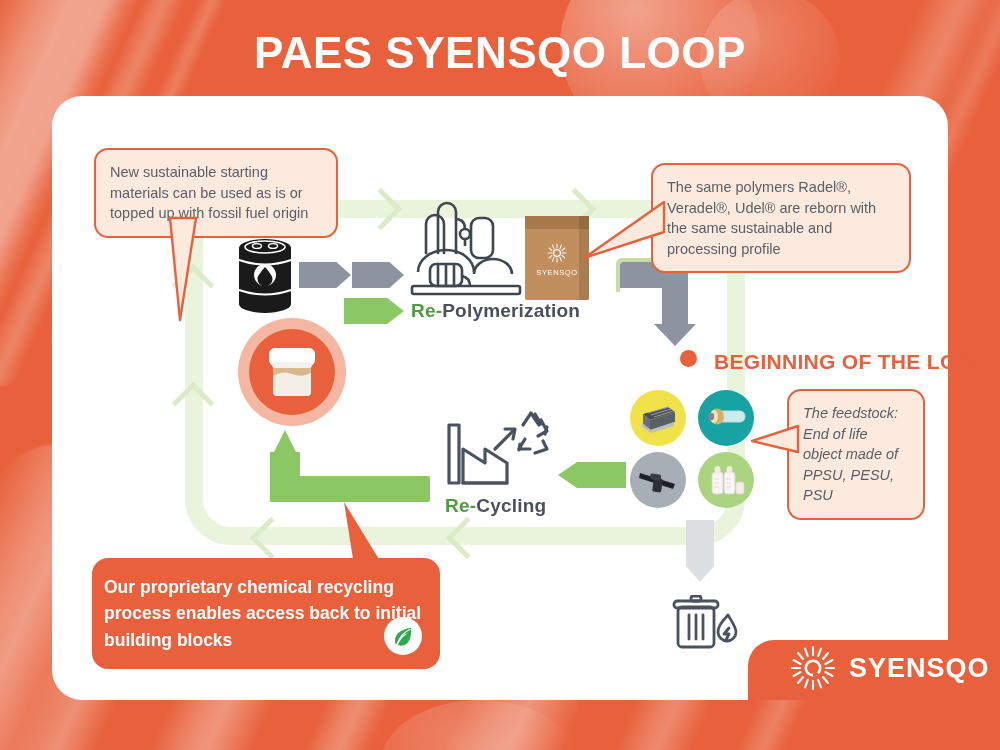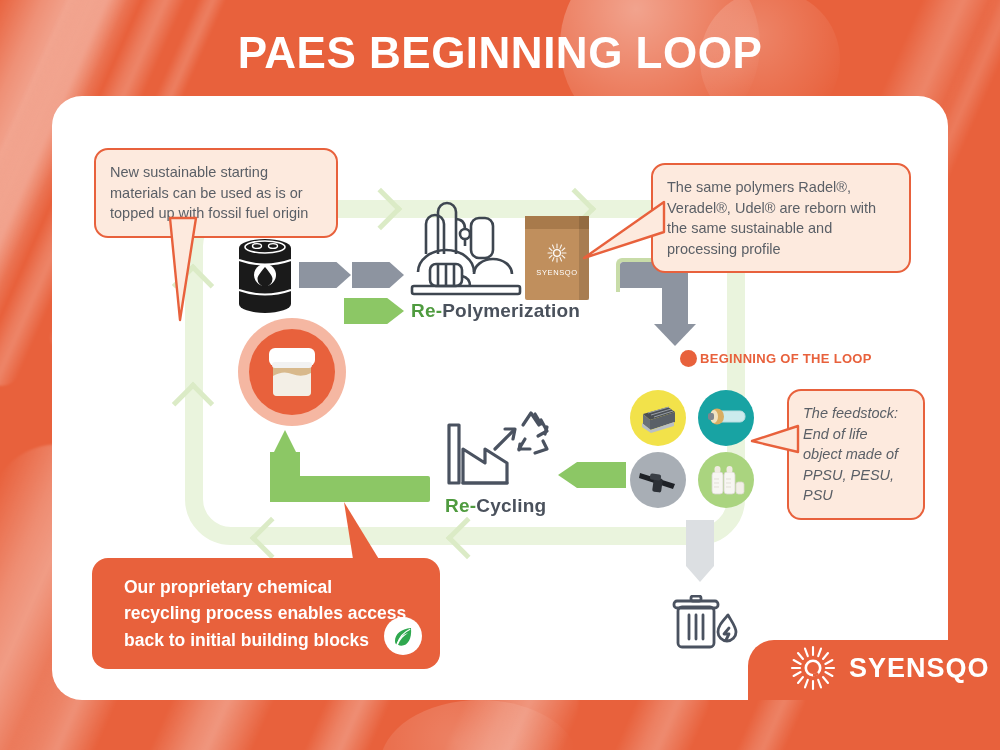--- a/index.html
+++ b/index.html
@@ -109,36 +109,36 @@
     line-height: 1.42;
   }
   .bubble.solid {
     background: #e8613c;
     border: none;
     color: #ffffff;
     font-weight: 700;
     font-size: 17.5px;
     line-height: 1.5;
     border-radius: 16px;
-    padding: 16px 32px;
+    padding: 16px 12px;
   }
 
   
   .stage-label {
     position: absolute;
     font-size: 19px; font-weight: 700; letter-spacing: .2px;
     color: #4a515c;
     white-space: nowrap;
   }
   .stage-label .re { color: #4f9b3f; }
 
   .loop-start {
     position: absolute; left: 680px; top: 350px;
-    display: flex; align-items: center; gap: 3px;
-    color: #e8613c; font-weight: 700; font-size: 13px;
+    display: flex; align-items: flex-start; gap: 17px;
+    color: #e8613c; font-weight: 700; font-size: 21px;
     letter-spacing: .3px; white-space: nowrap;
   }
   .loop-dot {
     width: 17px; height: 17px; border-radius: 50%;
     background: #e8613c; flex: 0 0 auto;
   }
 
   
   .prod {
     position: absolute; width: 56px; height: 56px;
@@ -195,21 +195,21 @@
     <div class="streak s9"></div>
       <div class="streak s10"></div>
     <div class="streak s11"></div>
       <div class="streak s12"></div>
     <div class="streak s13"></div>
     <div class="blob b1"></div>
       <div class="blob b2"></div>
       <div class="blob b3"></div>
   </div>
 
-  <div class="title">PAES BEGINNING LOOP</div>
+  <div class="title">PAES SYENSQO LOOP</div>
 
   <div class="card">
     <div class="card-notch"></div>
   </div>
 
   <div class="loop"></div>
 
   <div class="chev-band chev-right" style="left:366px; top:194px;"></div>
   <div class="chev-band chev-right" style="left:560px; top:194px;"></div>
   <div class="chev-band chev-left" style="left:256px; top:523px;"></div>

